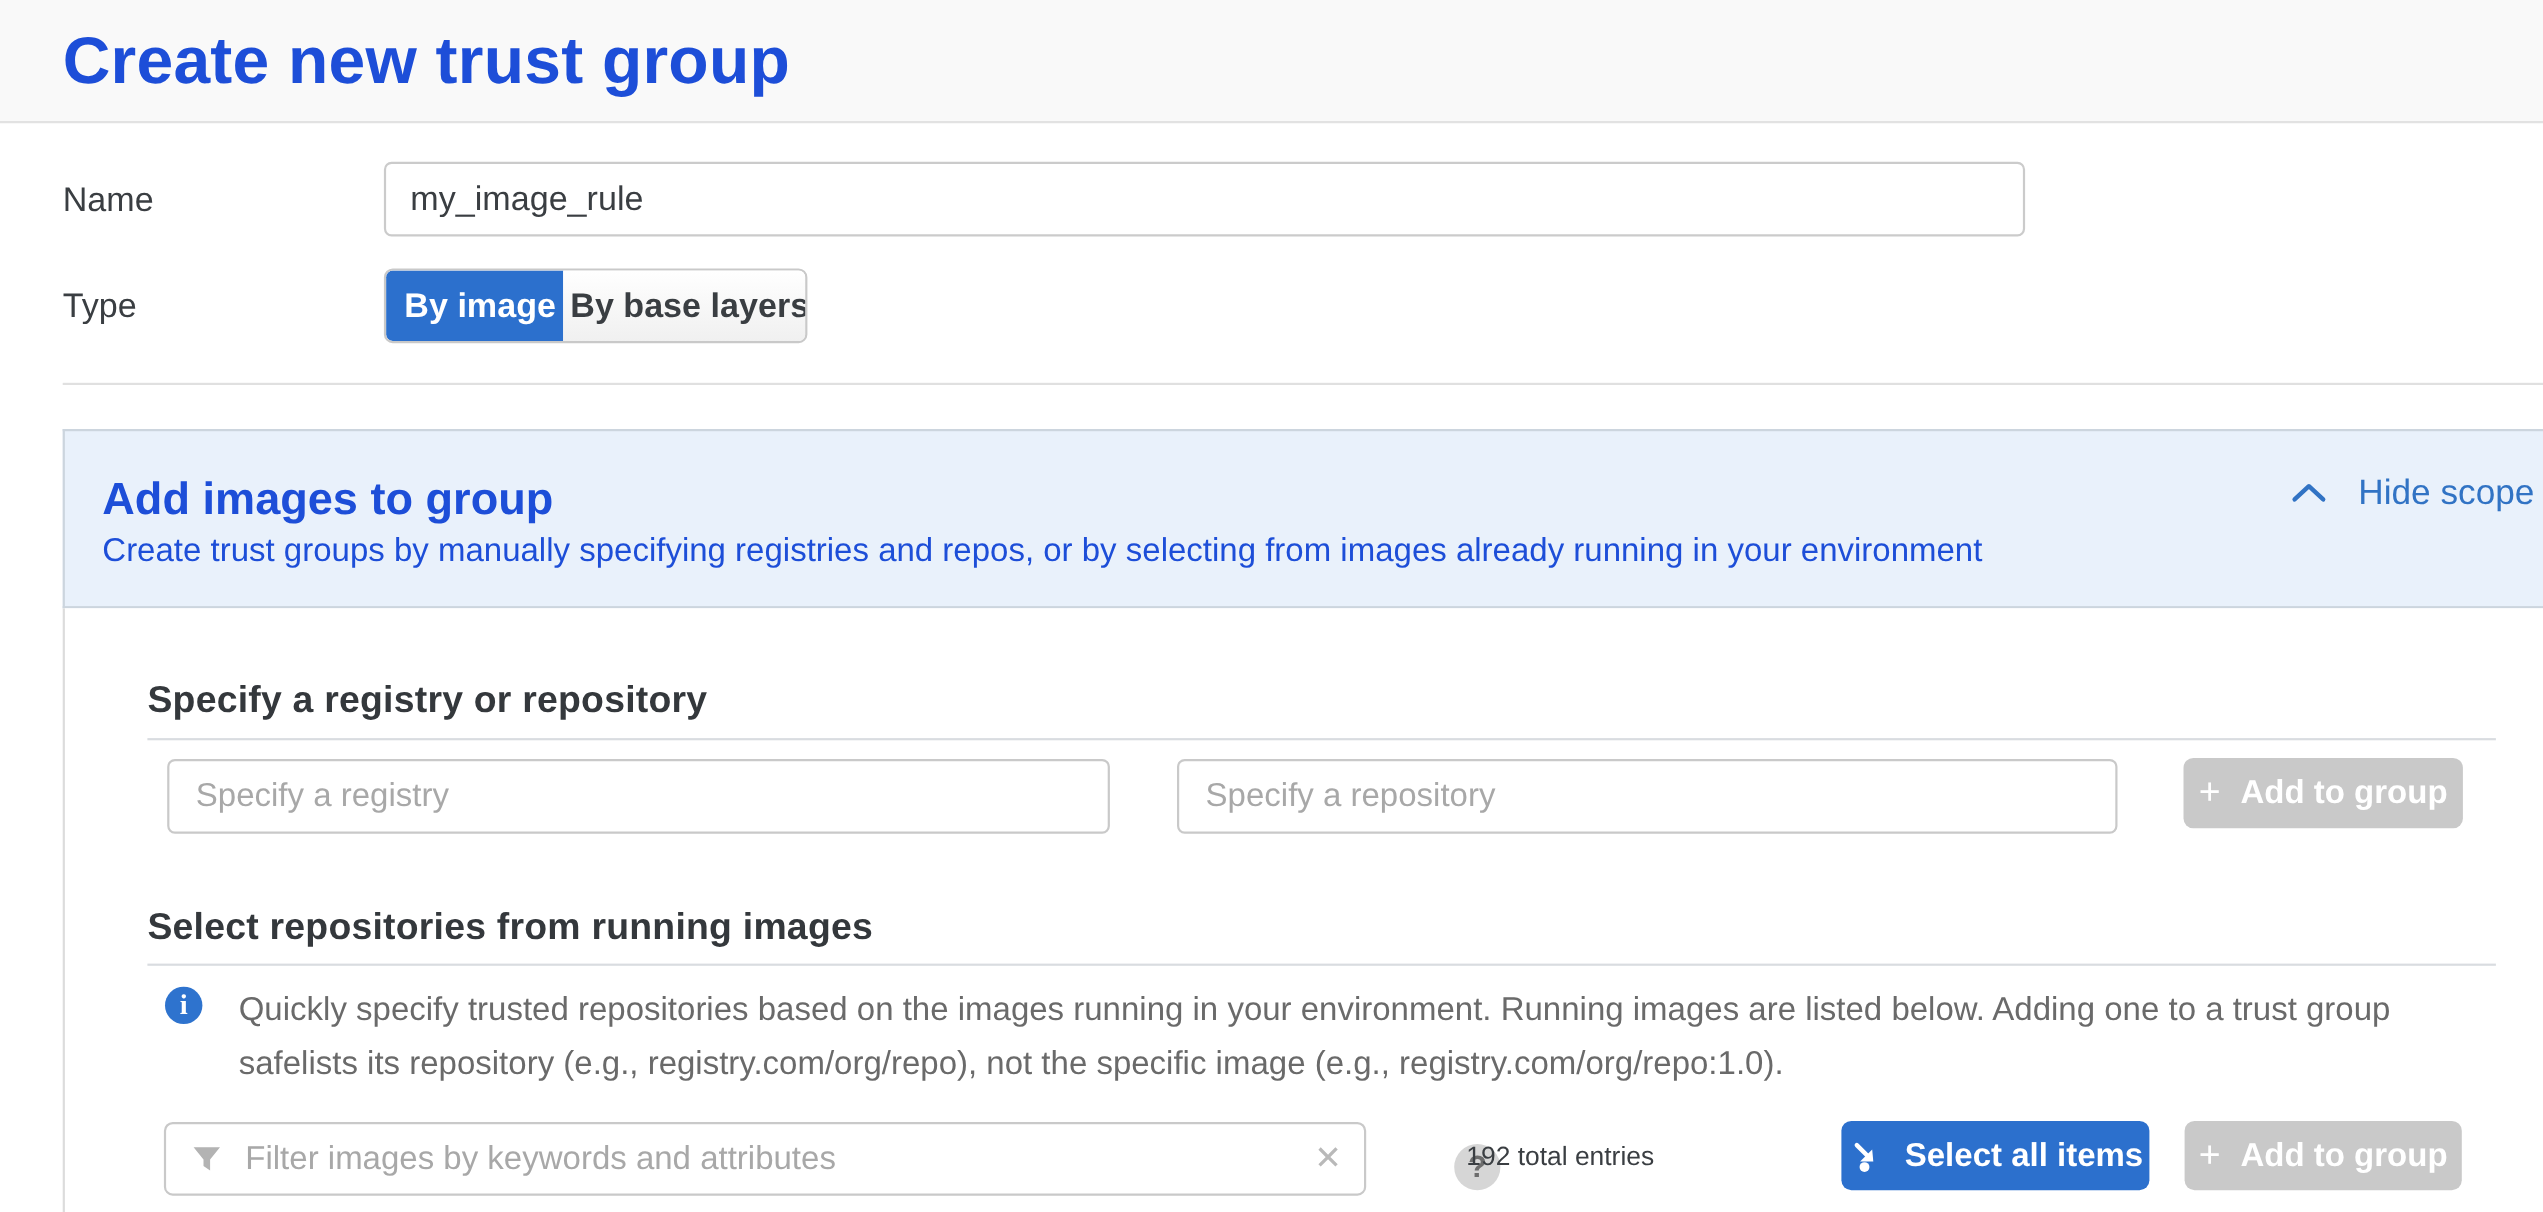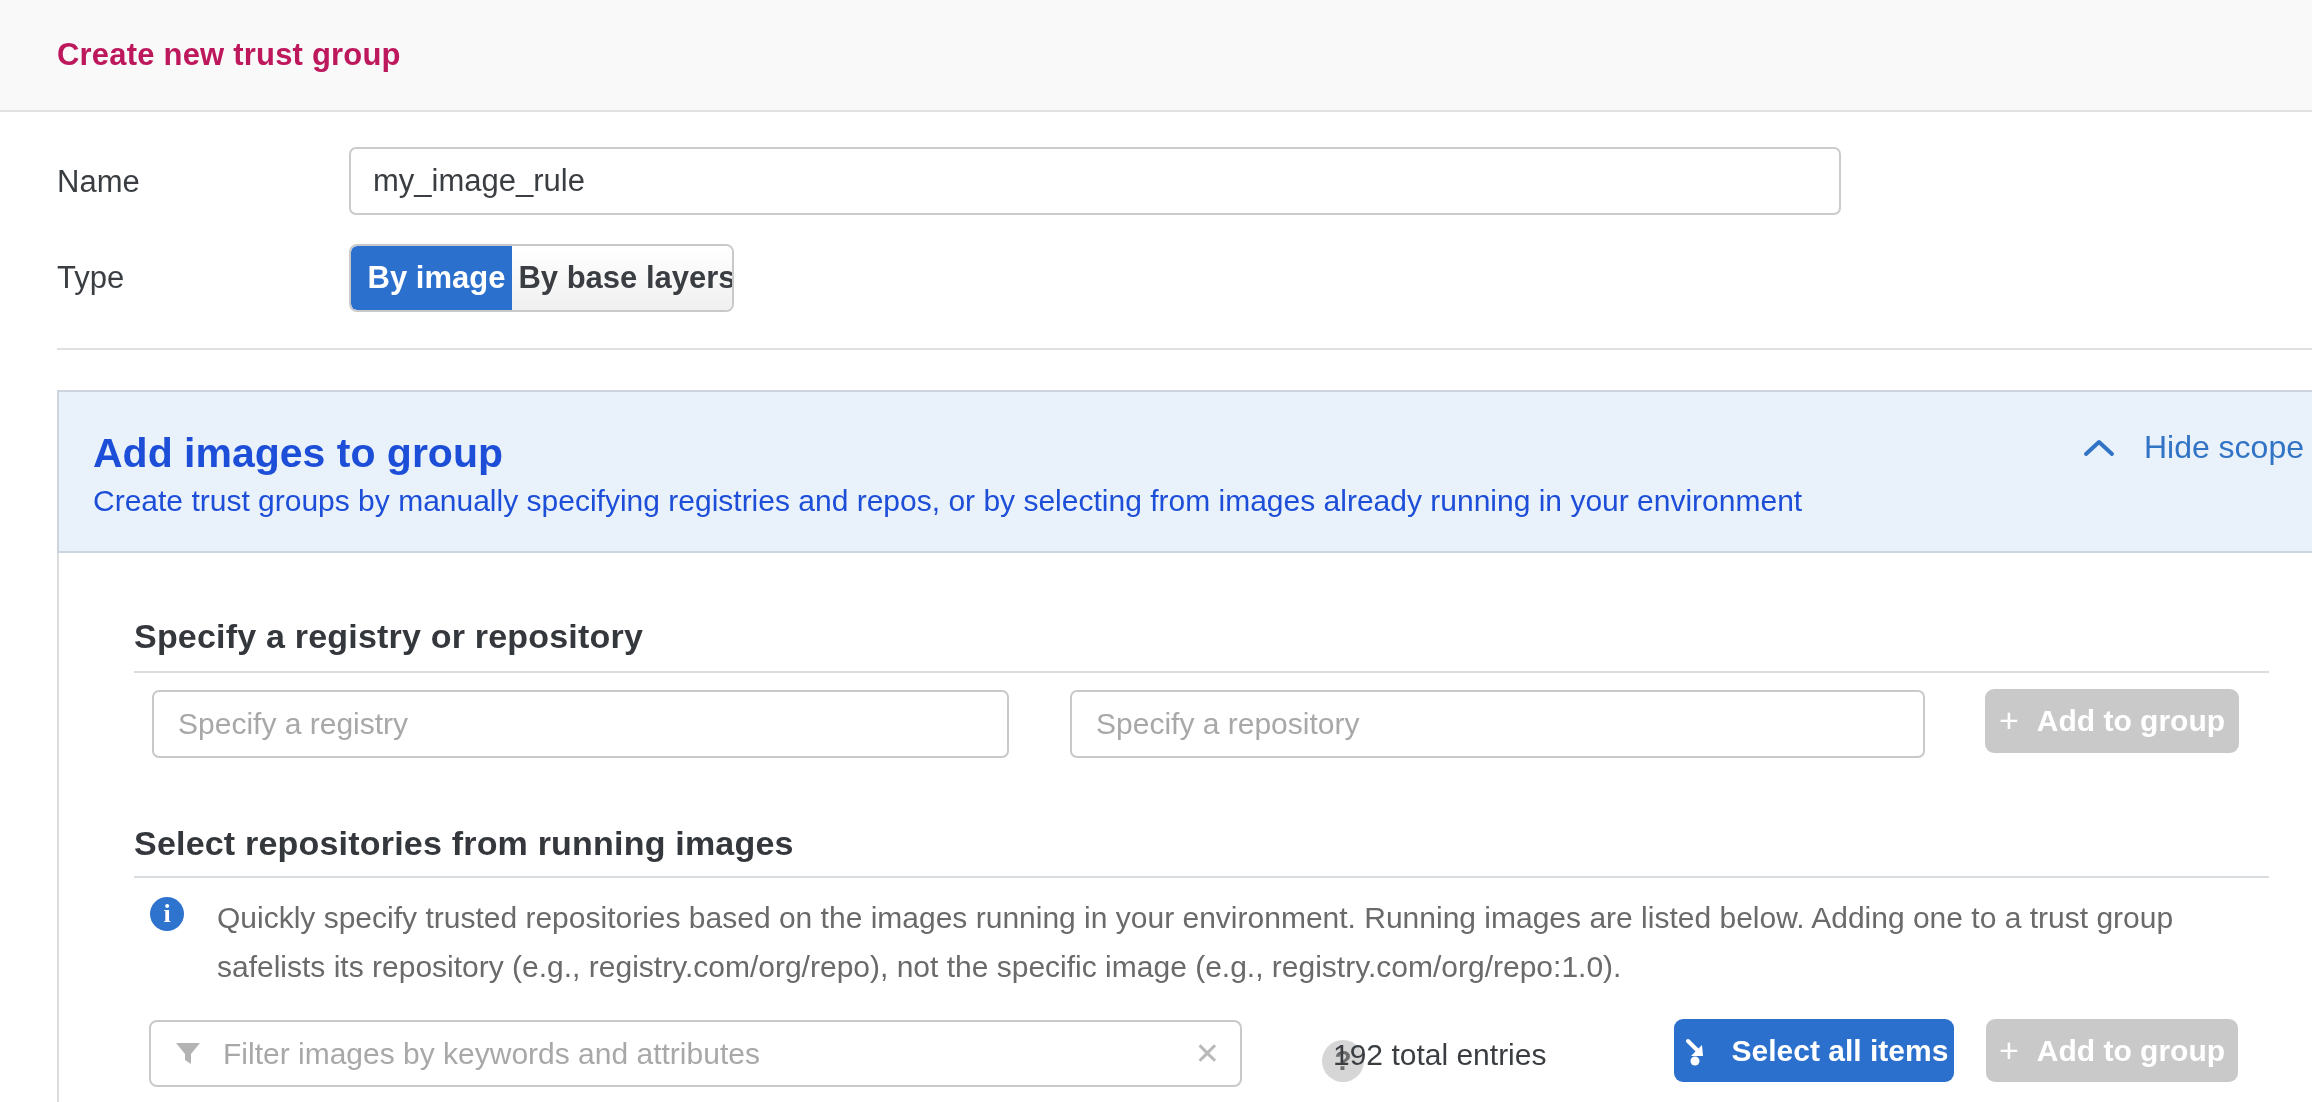--- a/index.html
+++ b/index.html
@@ -21,23 +21,23 @@
     position: absolute;
     left: 0; top: 0;
     width: 2312px; height: 112px;
     background: #f9f9f9;
     border-bottom: 2px solid #e2e2e2;
   }
   .page-title {
     position: absolute;
     left: 57px; top: 0;
     line-height: 110px;
-    font-size: 31px;
-    font-weight: 600;
-    color: #be185d;
+    font-size: 60px;
+    font-weight: 600;
+    color: #1d4ed8;
     letter-spacing: 0.2px;
   }
 
   
   .field-label {
     position: absolute;
     left: 57px;
     font-size: 31px;
     color: #3a3e42;
   }
@@ -283,21 +283,21 @@
     cursor: pointer;
   }
   .help-icon::before {
     content: "?";
     font-size: 28px;
     font-weight: 700;
   }
   .total-entries {
     position: absolute;
     left: 1274px; top: 485px;
-    font-size: 30px;
+    font-size: 24px;
     color: #3a3e42;
   }
 </style>
 </head>
 <body>
 
 <div class="screen">
 
   <div class="page-header">
     <div class="page-title">Create new trust group</div>

